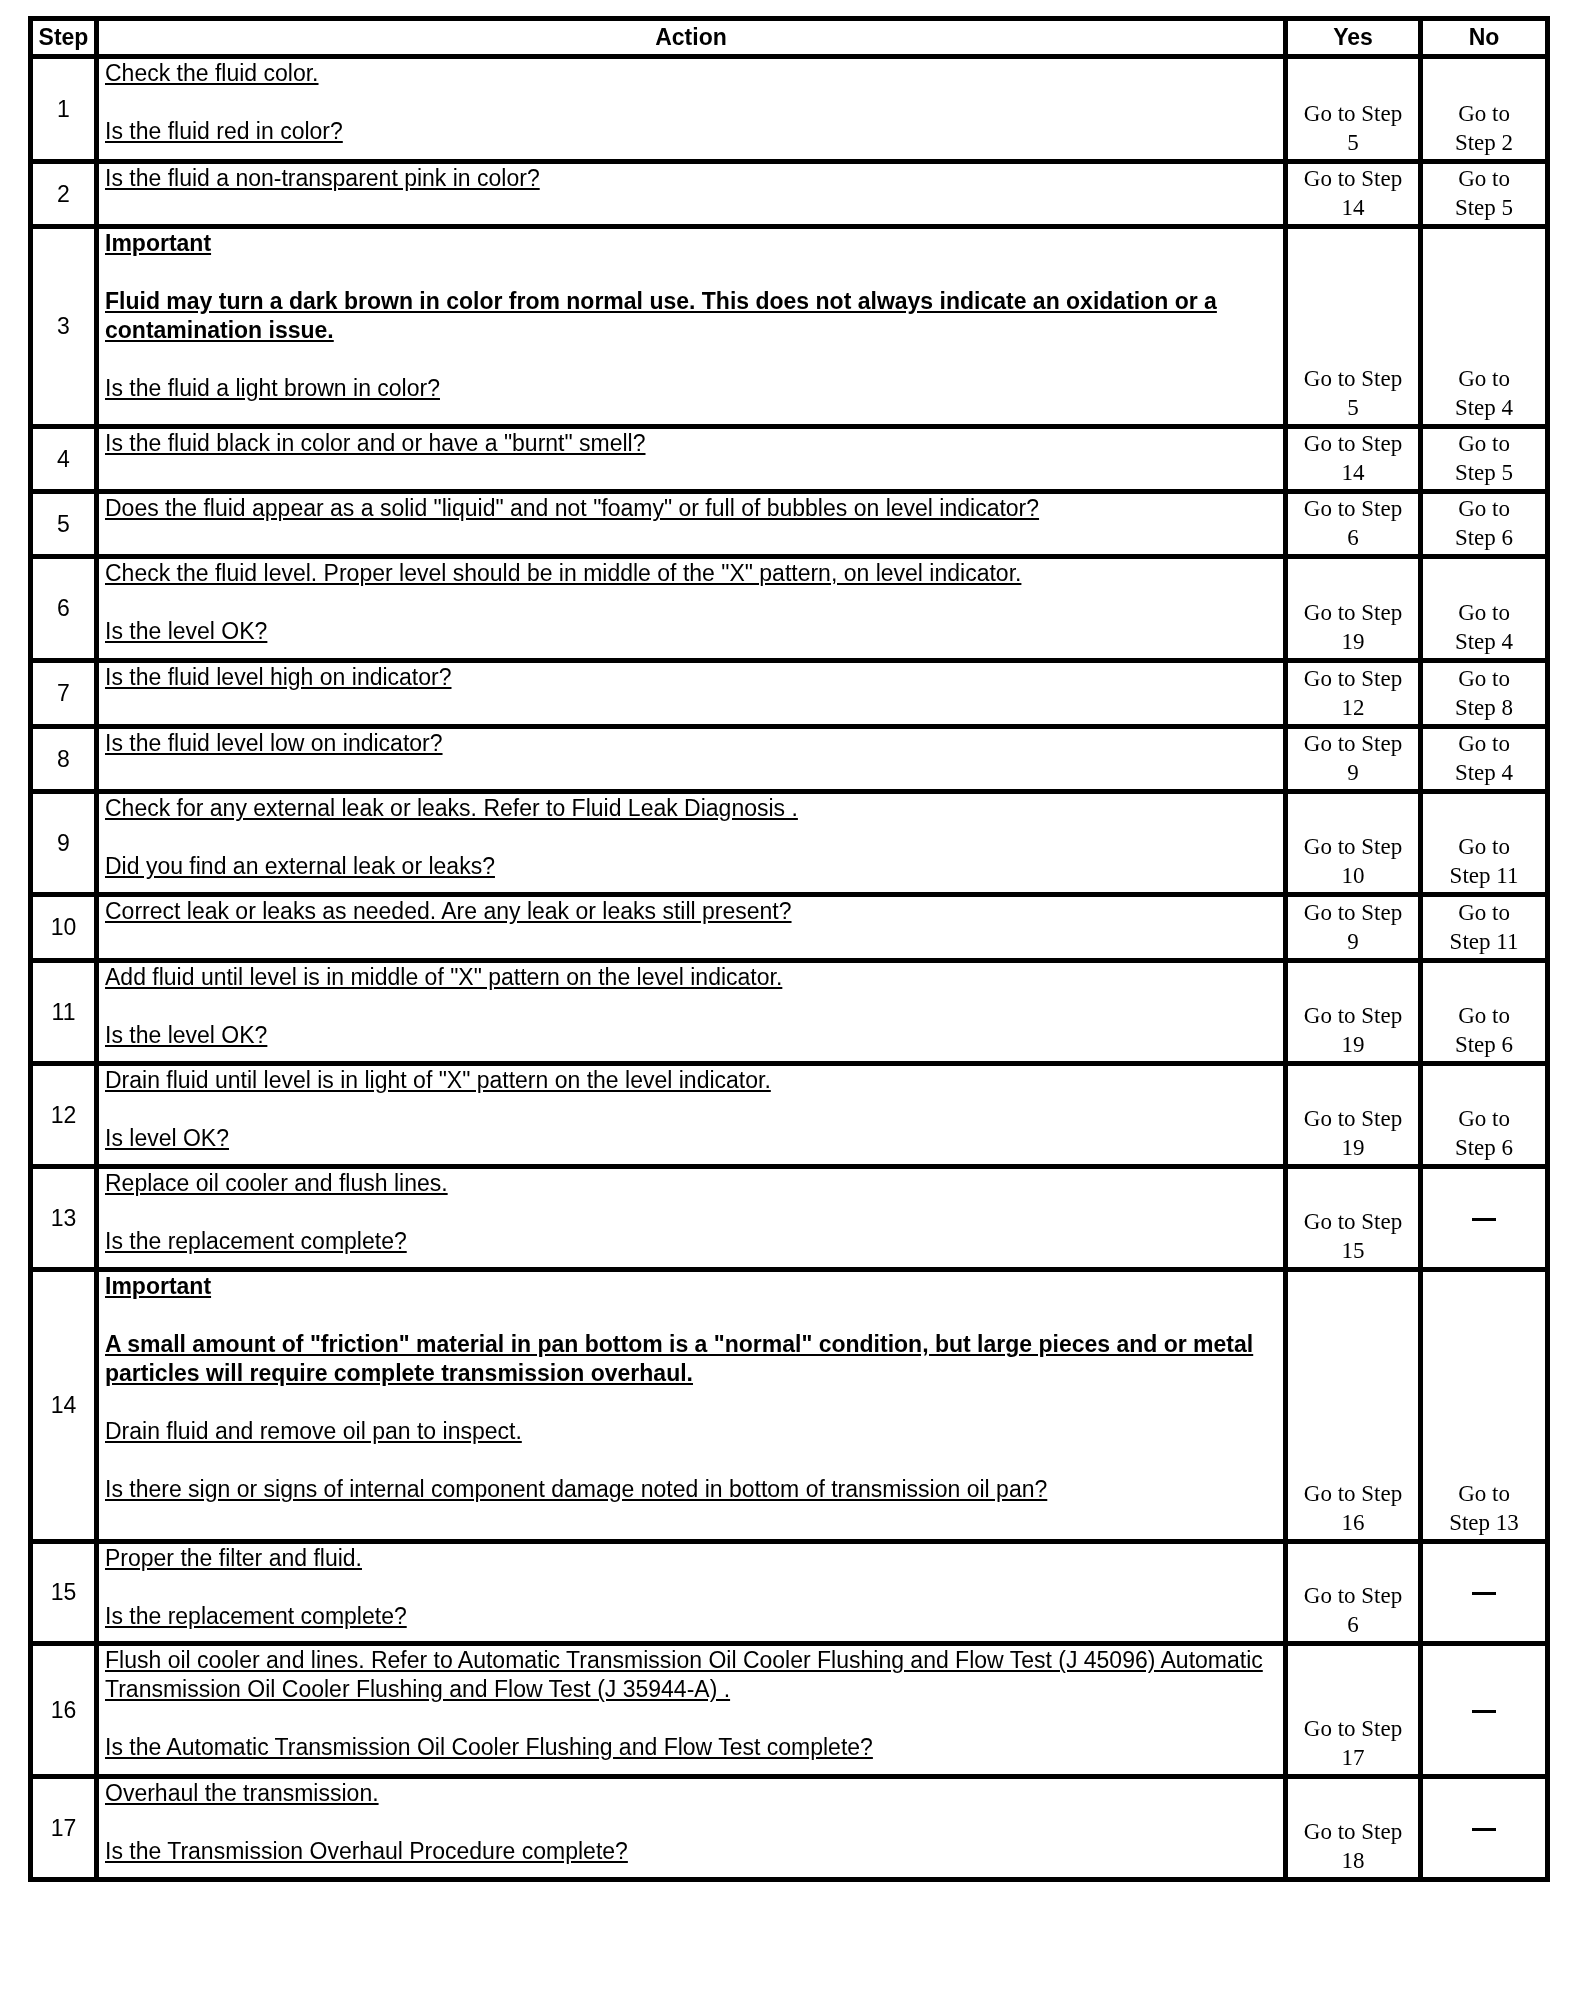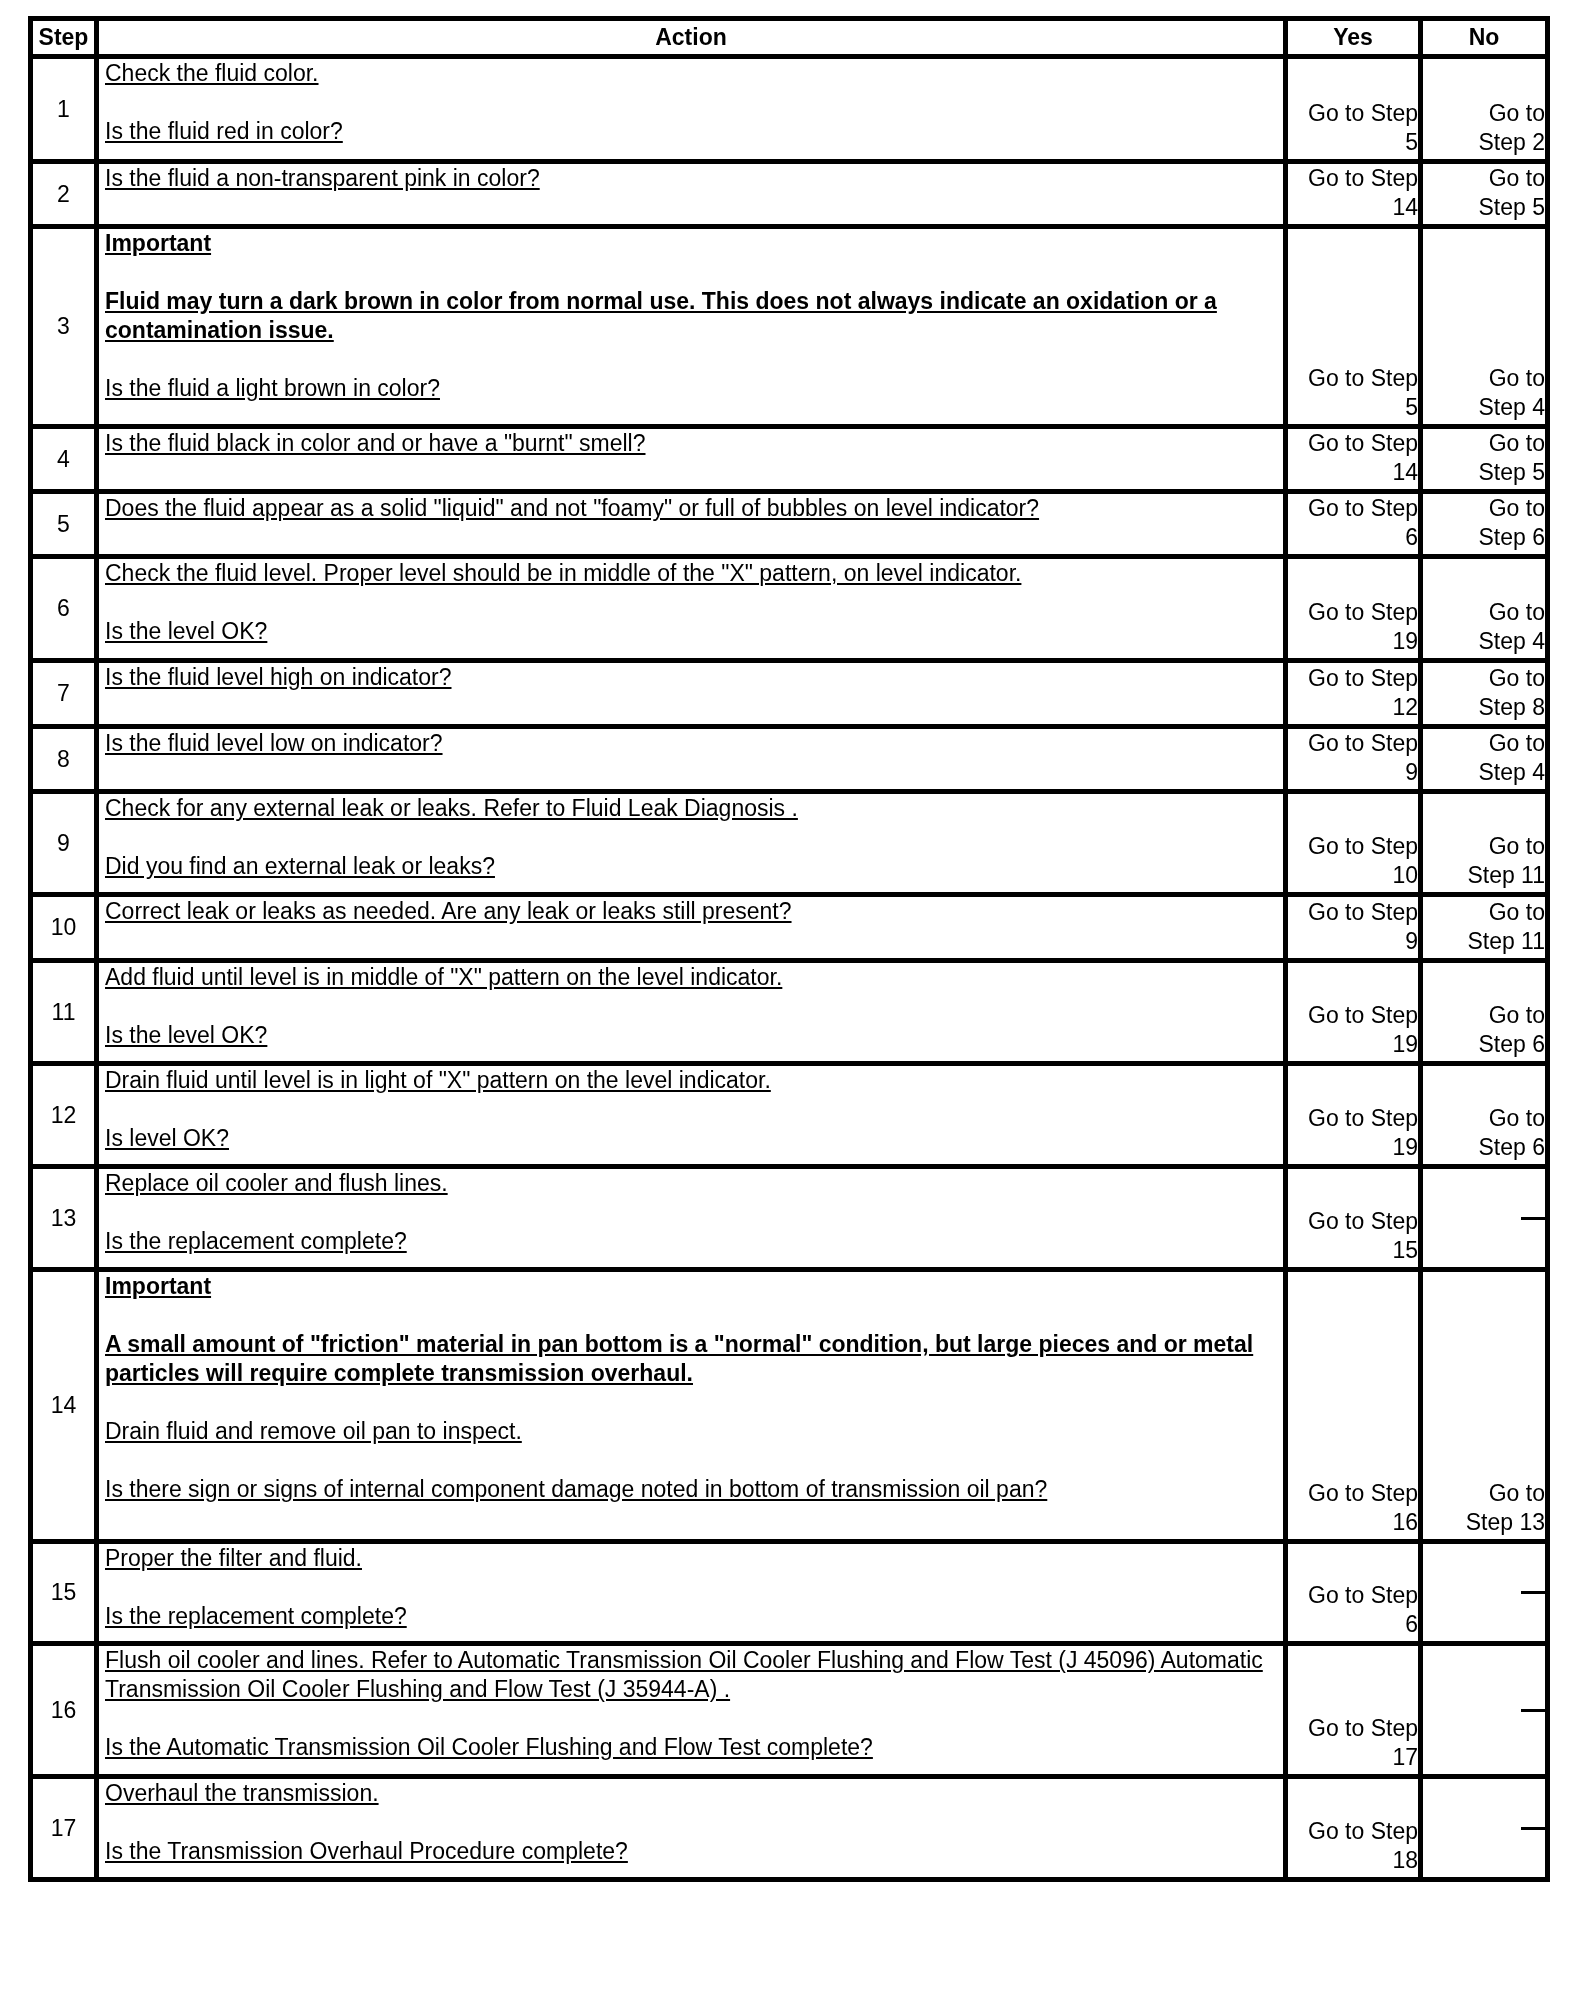--- a/index.html
+++ b/index.html
@@ -17,21 +17,21 @@
     line-height: 29px;
     padding: 0;
   }
   table.diag th { font-weight: bold; height: 33px; text-align: center; vertical-align: middle; }
   col.c-step { width: 66px; }
   col.c-action { width: 1189px; }
   col.c-yes { width: 135px; }
   col.c-no { width: 127px; }
   td.step { text-align: center; vertical-align: middle; }
   td.action { vertical-align: top; padding: 0 6px 2px 6px !important; text-decoration: underline; }
-  td.yes, td.no { text-align: right; vertical-align: bottom; padding-bottom: 2px !important; }
+  td.yes, td.no { text-align: center; vertical-align: bottom; padding-bottom: 2px !important; font-family: Liberation Serif, serif; }
   td.no.dash { vertical-align: middle; }
   .para { margin: 0; }
   .para.bold { font-weight: bold; }
   .gap1 { height: 29px; }
   .dash-mark { display: inline-block; width: 24px; height: 3px; background: #000; vertical-align: middle; }
 </style>
 </head>
 <body>
 
 <table class="diag">

